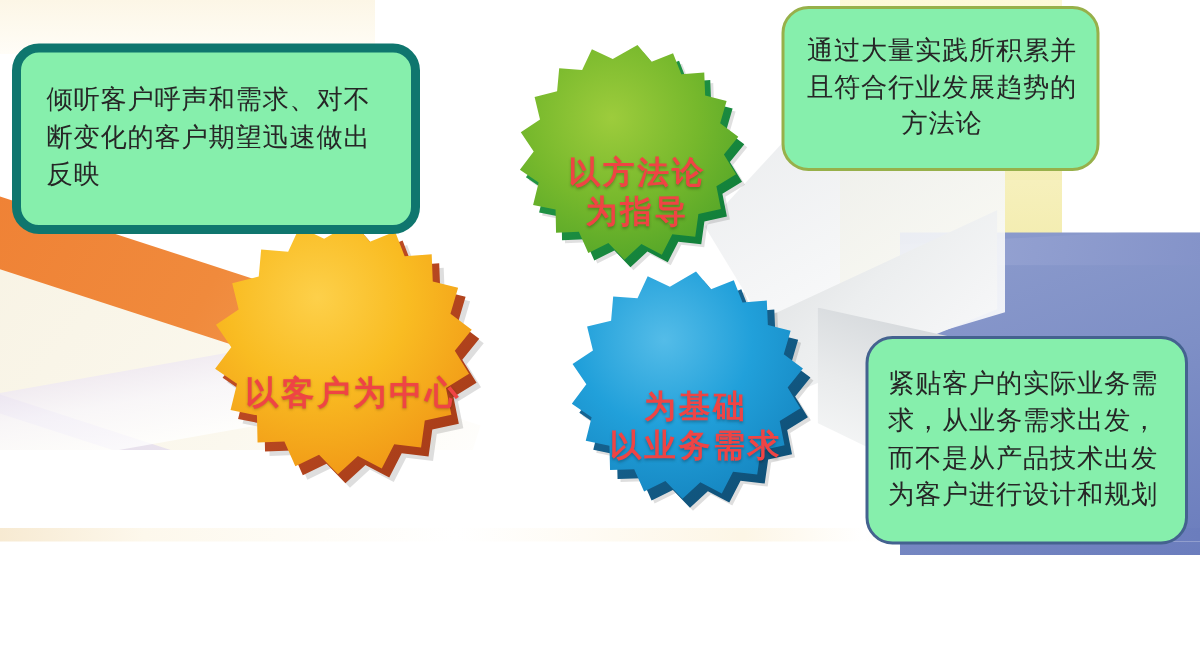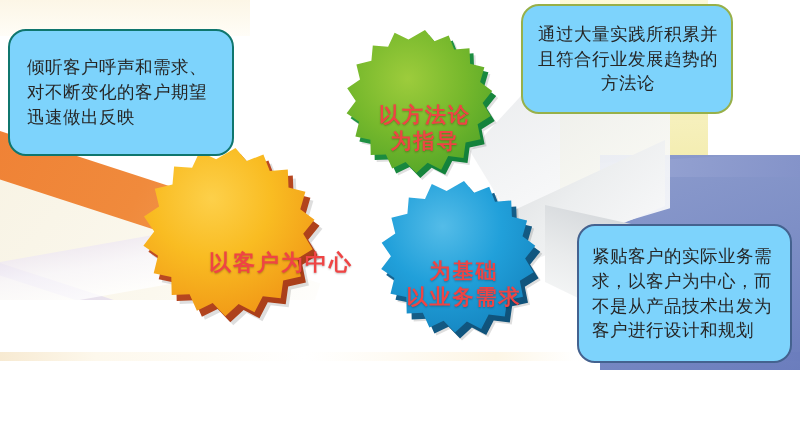--- a/index.html
+++ b/index.html
@@ -84,39 +84,39 @@
   .gear svg{display:block;overflow:visible;}
   .gear-label{
     position:absolute; left:0; top:0; width:100%; height:100%;
     display:flex; flex-direction:column; align-items:center; justify-content:center;
     color:#ef4444; font-weight:bold; letter-spacing:2px;
     text-shadow:0 1px 2px rgba(0,0,0,.25);
     pointer-events:none; line-height:1.22;
   }
 
   #gear-orange{ left:118px; top:145px; width:235px; height:235px; z-index:4;}
-  #gear-orange .gear-label{font-size:22px;align-items:flex-end;}
+  #gear-orange .gear-label{font-size:22px;}
   #gear-green { left:325px; top:28px;  width:200px; height:200px; z-index:3;}
   #gear-green .gear-label{font-size:21px;}
   #gear-blue  { left:358px; top:178px; width:212px; height:212px; z-index:5;}
   #gear-blue .gear-label{font-size:21px;}
 
   
   .callout{
-    position:absolute; background:#7dd3fc; border-radius:18px;
+    position:absolute; background:#86efac; border-radius:18px;
     box-sizing:border-box; z-index:8;
     display:flex; align-items:center;justify-content:center;
   }
   .callout p{
     margin:0; color:#262626; font-size:17.5px; line-height:1.42;
     letter-spacing:.5px; white-space:pre-line;
   }
   #callout-customer{
-    left:8px; top:29px; width:226px; height:127px;
-    border:2px solid #0f766e; padding:8px 14px 8px 17px;
+    left:8px; top:29px; width:272px; height:127px;
+    border:6px solid #0f766e; padding:8px 14px 8px 17px;
   }
   #callout-method{
     left:521px; top:4px; width:212px; height:110px;
     border:2px solid #97b04a; padding:6px 10px 6px 12px;
   }
   #callout-method p{text-align:center;}
   #callout-business{
     left:577px; top:224px; width:215px; height:139px;
     border:2px solid #44628f; padding:6px 10px 6px 13px;
   }
@@ -230,16 +230,16 @@
 
   <div class="callout" id="callout-customer">
     <p>倾听客户呼声和需求、对不断变化的客户期望迅速做出反映</p>
   </div>
 
   <div class="callout" id="callout-method">
     <p>通过大量实践所积累并且符合行业发展趋势的方法论</p>
   </div>
 
   <div class="callout" id="callout-business">
-    <p>紧贴客户的实际业务需求，以客户为中心，而不是从产品技术出发为客户进行设计和规划</p>
+    <p>紧贴客户的实际业务需求，从业务需求出发，而不是从产品技术出发为客户进行设计和规划</p>
   </div>
 
 </div>
 
 </body></html>

